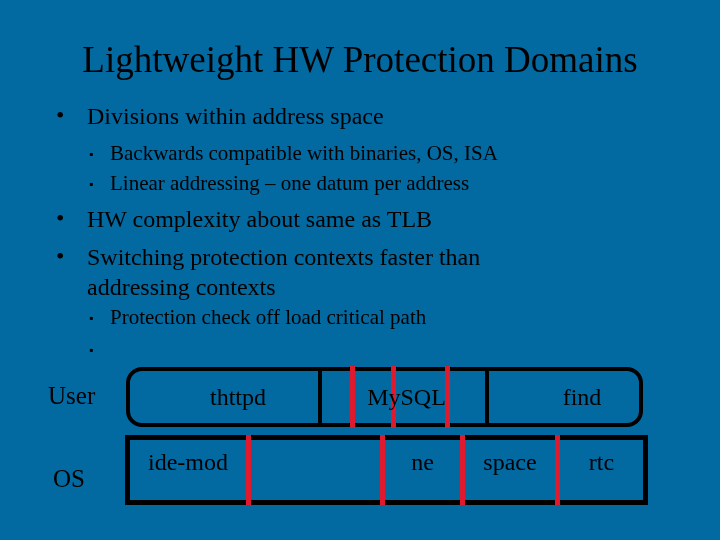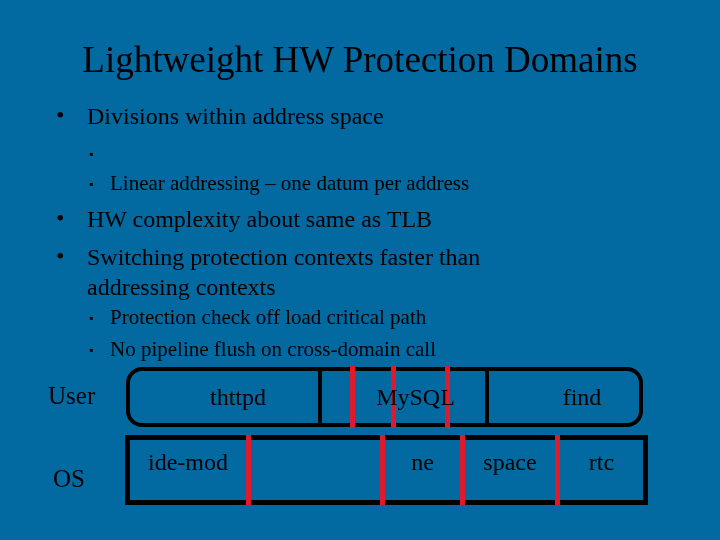--- a/index.html
+++ b/index.html
@@ -37,21 +37,21 @@
   }
   .user-box .vdiv { position:absolute; top:0; width:4px; height:52px; background:#000; }
   .user-box .vdiv.d1 { left:188px; }
   .user-box .vdiv.d2 { left:355px; }
   .seg {
     position:absolute; top:0; height:52px; display:flex;
     align-items:center; justify-content:center;
     font-size:24px; z-index:6;
   }
   .user-box .s1 { left:0;     width:216px; }
-  .user-box .s2 { left:201px; width:169px;border-radius:16px; }
+  .user-box .s2 { left:192px; width:169px;border-radius:16px; }
   .user-box .s3 { left:377px; width:150px; }
 
   .os-box {
     position:absolute; left:125px; top:435px; width:523px; height:70px;
     border:5px solid #000; box-sizing:border-box;
   }
   .os-box .seg { height:44px; }
   .os-box .s1 { left:0;     width:116px; }
   .os-box .s2 { left:121px; width:129px; }
   .os-box .s3 { left:255px; width:75px;  }
@@ -83,40 +83,40 @@
 <div class="slide">
 
   <div class="title">Lightweight HW Protection Domains</div>
 
   <div class="bullet-item b1">
     <span class="dot">•</span>
     <span>Divisions within address space</span>
   </div>
   <div class="sub-bullet-item b2">
     <span class="sq">▪</span>
+    <span>Backwards compatible with binaries, OS, ISA</span>
   </div>
   <div class="sub-bullet-item b3">
     <span class="sq">▪</span>
     <span>Linear addressing – one datum per address</span>
   </div>
   <div class="bullet-item b4">
     <span class="dot">•</span>
     <span>HW complexity about same as TLB</span>
   </div>
   <div class="bullet-item wrap b5">
     <span class="dot">•</span>
     <span>Switching protection contexts faster than addressing contexts</span>
   </div>
   <div class="sub-bullet-item b6">
     <span class="sq">▪</span>
     <span>Protection check off load critical path</span>
   </div>
   <div class="sub-bullet-item b7">
     <span class="sq">▪</span>
-    <span>No pipeline flush on cross-domain call</span>
   </div>
 
   <div class="diag-label user-label">User</div>
   <div class="diag-label os-label">OS</div>
 
   <div class="user-box">
     <div class="vdiv d1"></div>
     <div class="vdiv d2"></div>
     <div class="seg s1">thttpd</div>
     <div class="seg s2">MySQL</div>

